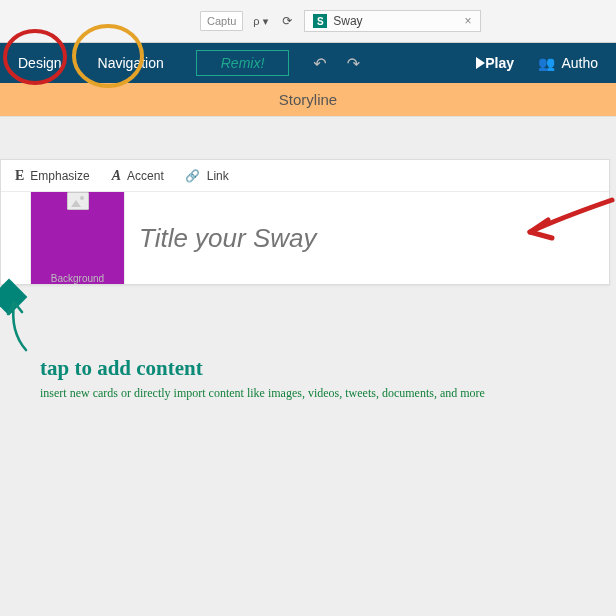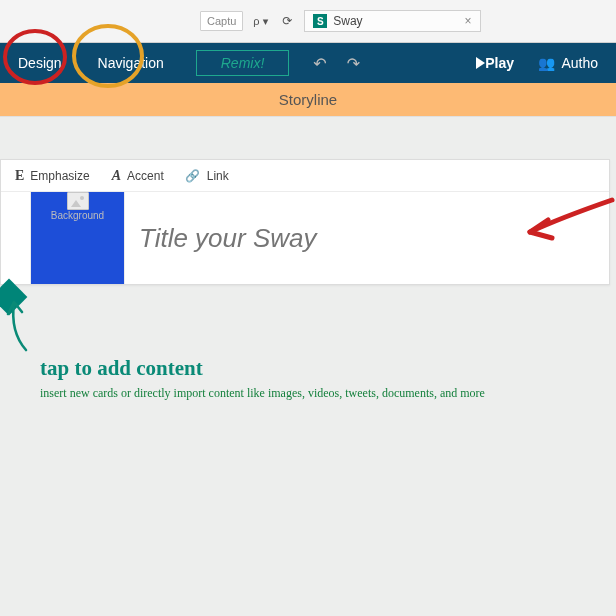--- a/index.html
+++ b/index.html
@@ -108,22 +108,22 @@
   }
   .fmt-item{display:flex;align-items:center;gap:6px;cursor:pointer;}
   .fmt-ico{font-family:Georgia,serif;font-weight:bold;font-size:14px;}
   .fmt-ico.accent{font-style:italic;}
   .link-ico{font-size:12px;}
   .card-body{display:flex;height:92px;}
   .grip{
     width:30px;background:#fff;border-right:1px solid #ececec;
   }
   .bg-tile{
-    width:94px;background:#1d4ed8;
-    display:flex;flex-direction:column;align-items:center;justify-content:flex-start;
+    width:94px;background:#a21caf;
+    display:flex;flex-direction:column;align-items:center;justify-content:space-between;
     color:#bcbcbc;font-size:10px;
     border-right:1px solid #ececec;
     cursor:pointer;
   }
   .img-ico{
     width:22px;height:18px;border:1px solid #c9c9c9;border-radius:1px;
     position:relative;background:#ececec;
   }
   .img-ico::after{
     content:"";position:absolute;bottom:2px;left:3px;

